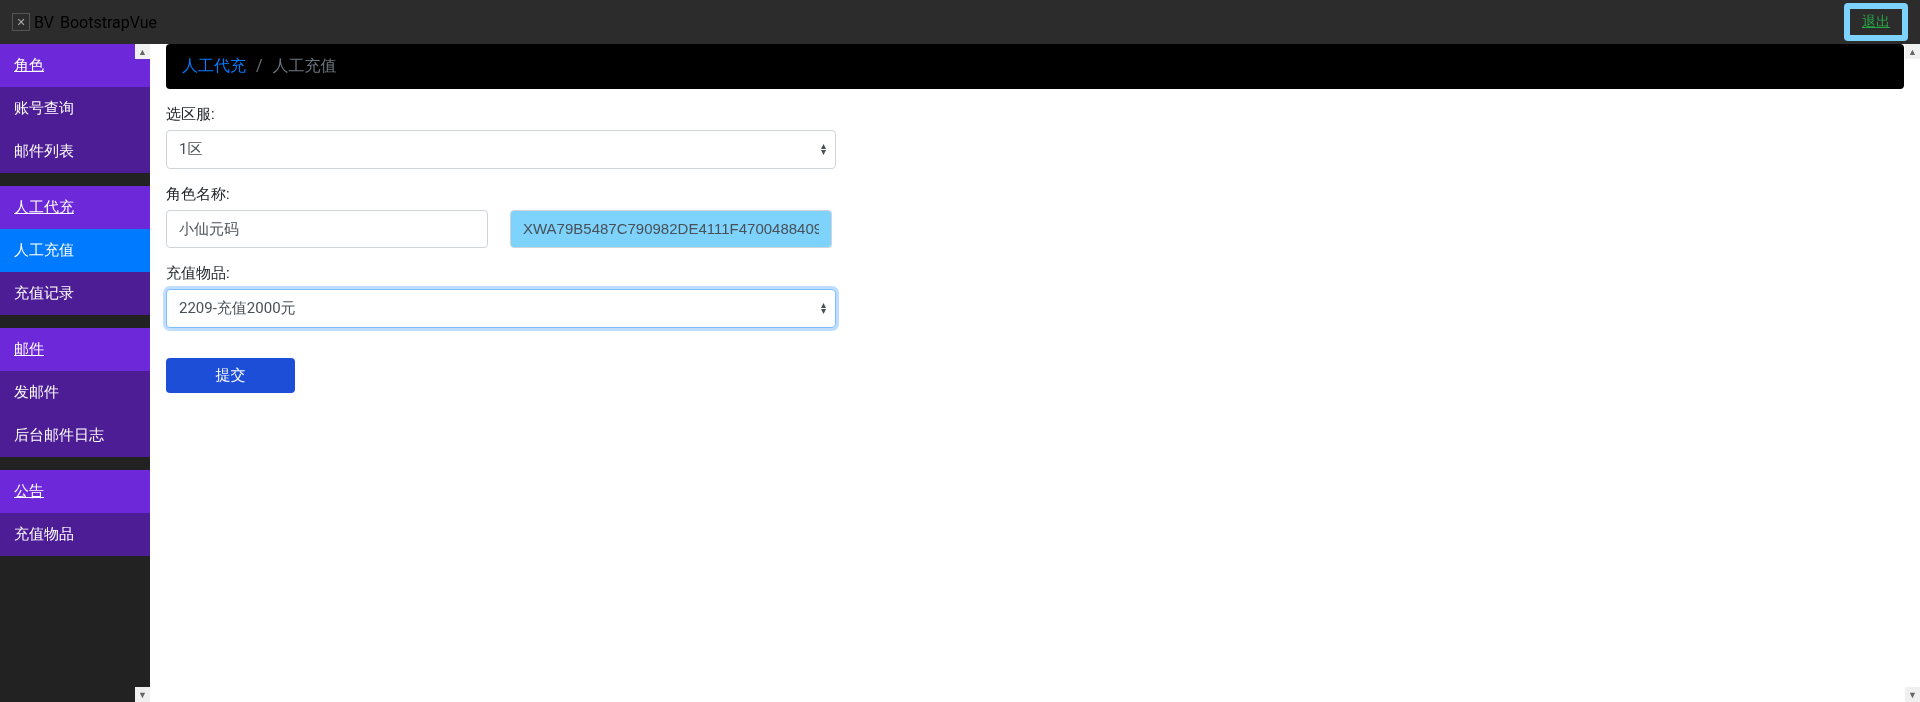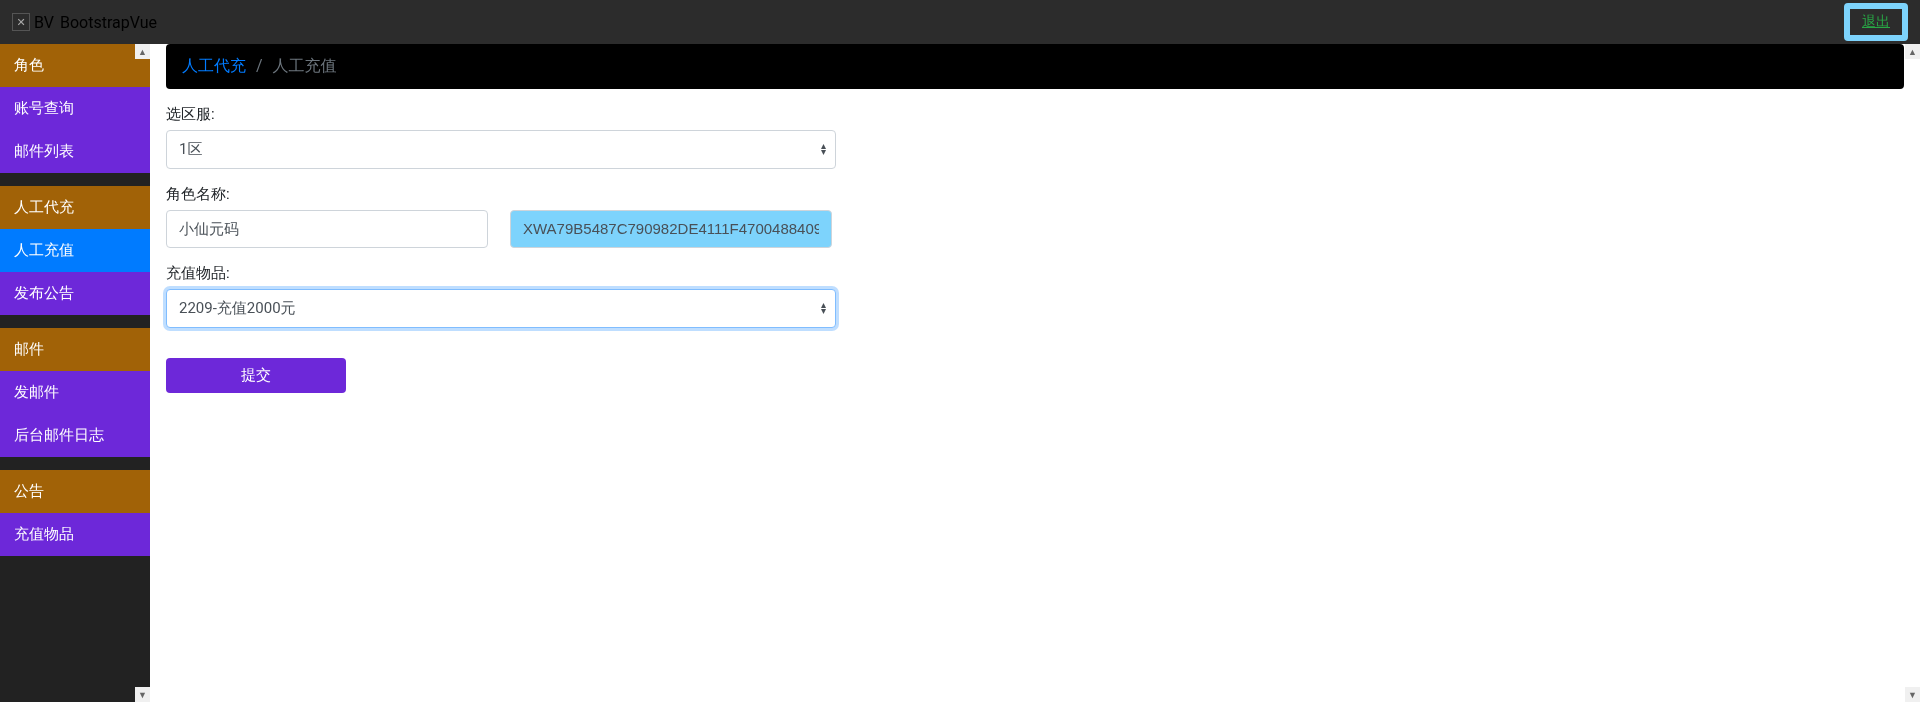--- a/index.html
+++ b/index.html
@@ -64,22 +64,22 @@
       height: 100%;
       flex-shrink: 0;
       position: relative;
     }
     .sidebar-item {
       padding: 12px 14px;
       font-size: 15px;
       cursor: pointer;
       color: #fff;
     }
-    .sidebar-header { background: #a16207; }
-    .sidebar-sub { background: #6d28d9; }
+    .sidebar-header { background: #6d28d9; text-decoration: underline; }
+    .sidebar-sub { background: #4c1d95; }
     .sidebar-active { background: #007bff; }
     .sidebar-space { height: 13px; background: #222; }
 
     
     .sidebar-scroll-top, .sidebar-scroll-bottom {
       position: absolute;
       right: 0;
       width: 15px;
       height: 15px;
       background: #f0f0f0;
@@ -160,26 +160,26 @@
       line-height: 0.6;
       text-align: center;
     }
     .input-sm { width: 322px; }
     .form-control[readonly] {
       background: #7dd3fc;
       color: #495057;
     }
 
     .btn-submit {
-      background: #6d28d9;
+      background: #1d4ed8;
       color: #fff;
       border: none;
       border-radius: 4px;
       padding: 8px 0;
-      width: 180px;
+      width: 129px;
       font-size: 15px;
       cursor: pointer;
       margin-top: 14px;
     }
   </style>
 </head>
 <body>
 
 <div class="header">
   <div class="header-left">
@@ -196,21 +196,21 @@
 
   <nav class="sidebar">
     <div class="sidebar-scroll-top">▲</div>
 
     <div class="sidebar-item sidebar-header">角色</div>
     <div class="sidebar-item sidebar-sub">账号查询</div>
     <div class="sidebar-item sidebar-sub">邮件列表</div>
     <div class="sidebar-space"></div>
     <div class="sidebar-item sidebar-header">人工代充</div>
     <div class="sidebar-item sidebar-active">人工充值</div>
-    <div class="sidebar-item sidebar-sub">发布公告</div>
+    <div class="sidebar-item sidebar-sub">充值记录</div>
     <div class="sidebar-space"></div>
     <div class="sidebar-item sidebar-header">邮件</div>
     <div class="sidebar-item sidebar-sub">发邮件</div>
     <div class="sidebar-item sidebar-sub">后台邮件日志</div>
     <div class="sidebar-space"></div>
     <div class="sidebar-item sidebar-header">公告</div>
     <div class="sidebar-item sidebar-sub">充值物品</div>
 
     <div class="sidebar-scroll-bottom">▼</div>
   </nav>

